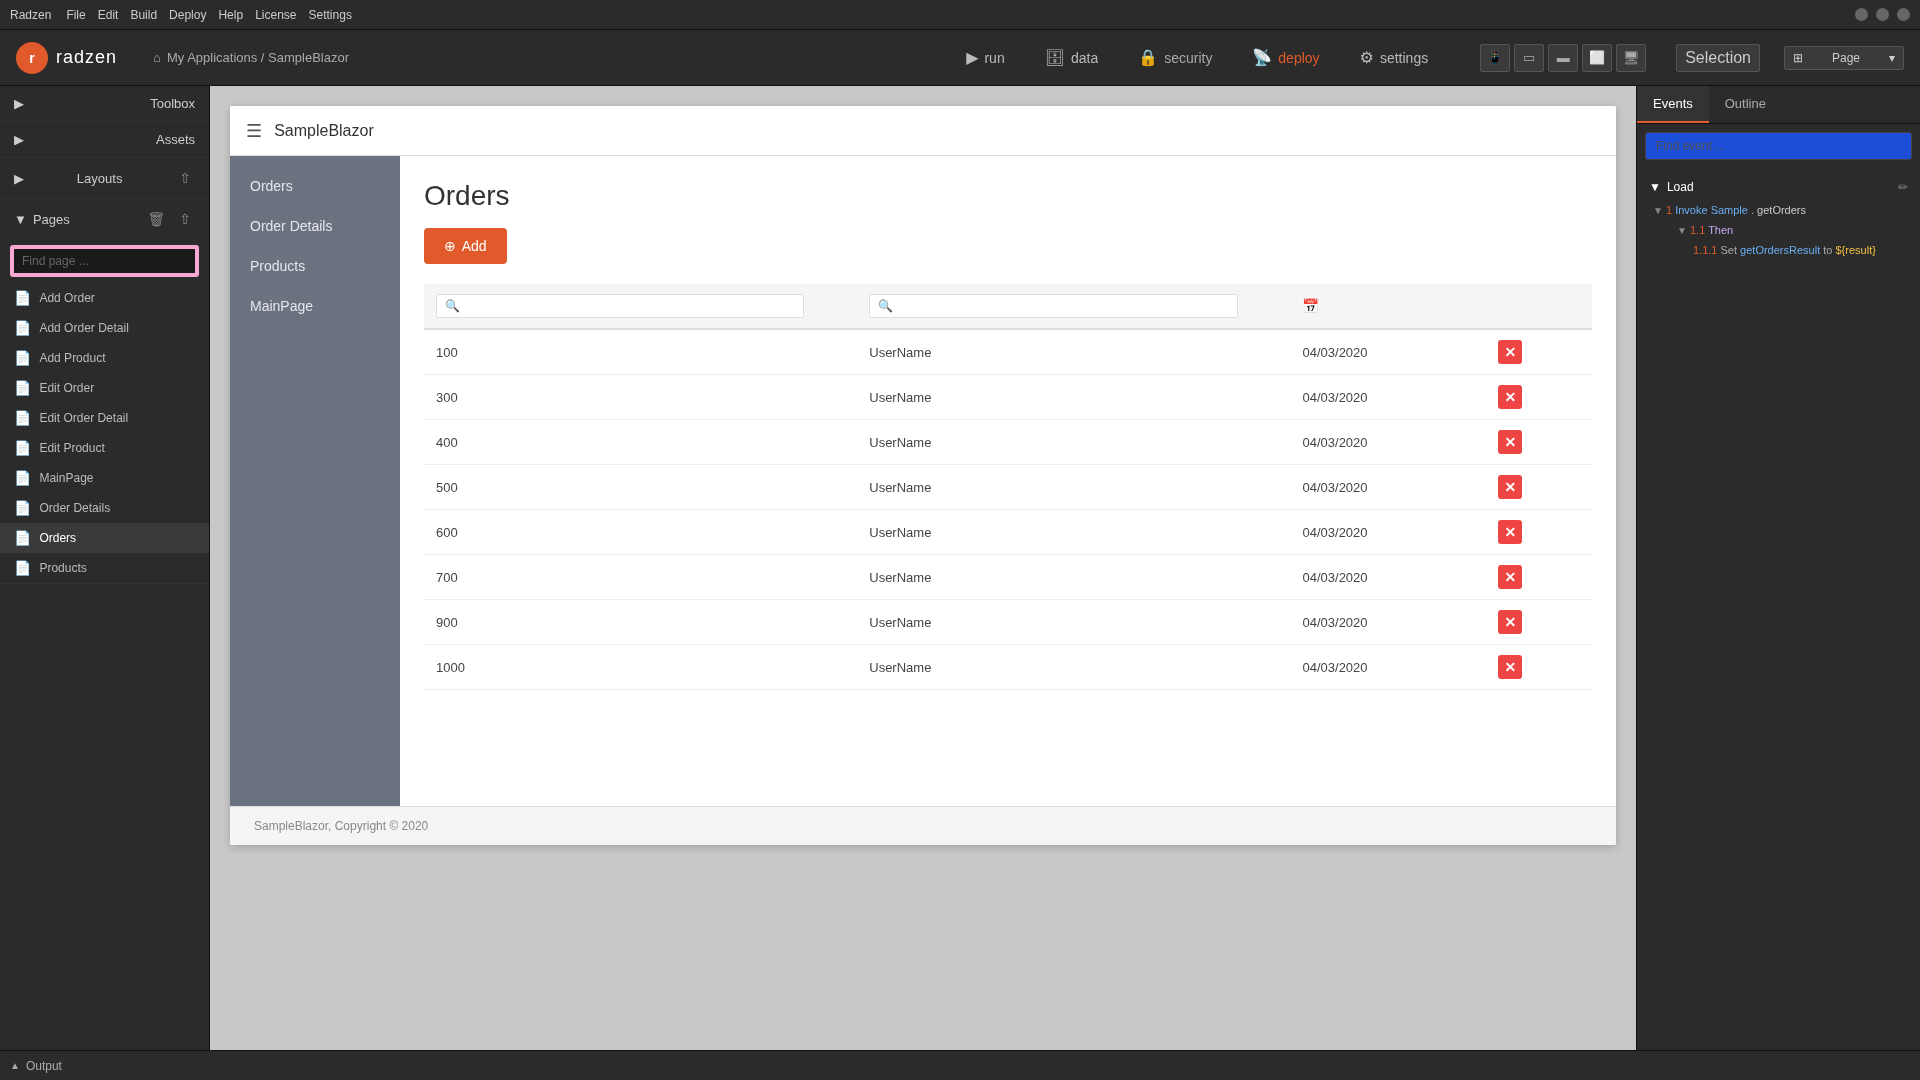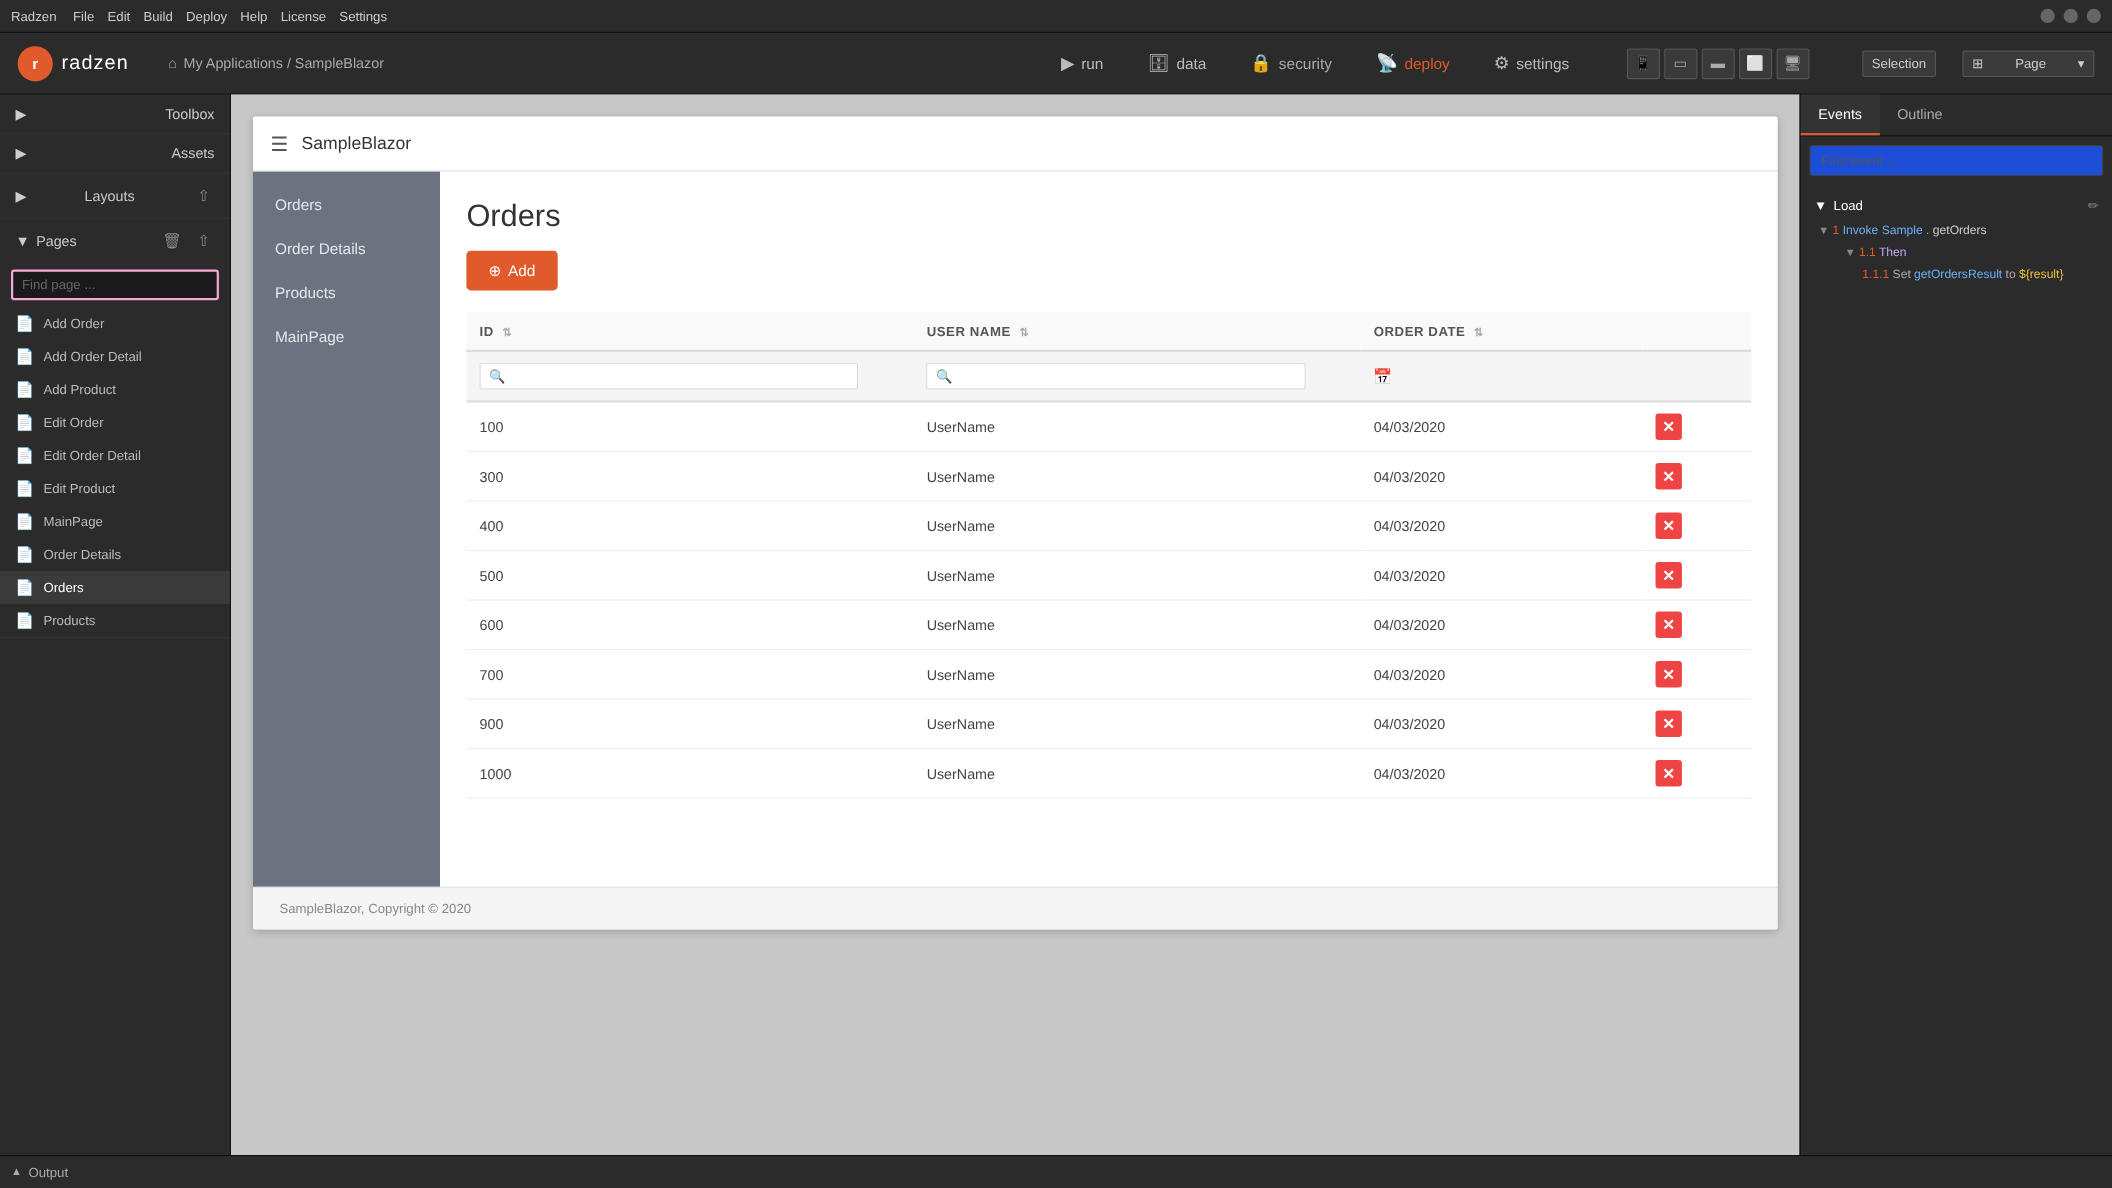--- a/index.html
+++ b/index.html
@@ -40,21 +40,21 @@
     .logo-text { font-size: 18px; font-weight: 300; color: #fff; letter-spacing: 1px; }
     .breadcrumb { display: flex; align-items: center; gap: 6px; margin-left: 16px; color: #aaa; font-size: 13px; }
 
     .toolbar-right { margin-left: auto; display: flex; align-items: center; gap: 24px; }
     .toolbar-nav-item { display: flex; align-items: center; gap: 6px; color: #bbb; font-size: 14px; cursor: pointer; padding: 4px 8px; }
     .toolbar-nav-item .nav-icon { font-size: 16px; }
     .toolbar-nav-deploy { color: #e05a2b; }
     .toolbar-nav-security { color: #aaa; }
     .view-controls { display: flex; align-items: center; gap: 4px; margin-left: 20px; }
     .view-btn { width: 30px; height: 28px; background: #3a3a3a; border: 1px solid #555; display: flex; align-items: center; justify-content: center; cursor: pointer; color: #aaa; border-radius: 2px; }
-    .selection-dropdown { display: flex; align-items: center; gap: 4px; background: #3a3a3a; border: 1px solid #555; padding: 4px 8px; border-radius: 2px; color: #ccc; font-size: 12px; cursor: pointer; margin-left: 24px; }
+    .selection-dropdown { display: flex; align-items: center; gap: 4px; background: #3a3a3a; border: 1px solid #555; padding: 4px 8px; border-radius: 2px; color: #ccc; font-size: 16px; cursor: pointer; margin-left: 6px; }
     .page-dropdown { display: flex; align-items: center; gap: 4px; background: #3a3a3a; border: 1px solid #555; padding: 4px 8px; border-radius: 2px; color: #ccc; font-size: 12px; cursor: pointer; min-width: 120px; justify-content: space-between; }
 
     
     .main-layout { display: flex; height: calc(1080px - 30px - 56px - 30px); }
 
     
     .left-sidebar {
       width: 210px;
       background: #2b2b2b;
       border-right: 1px solid #111;
@@ -74,21 +74,21 @@
       color: #ccc;
       font-size: 13px;
     }
     .sidebar-section-actions { display: flex; gap: 6px; align-items: center; }
     .sidebar-icon-btn { background: none; border: none; color: #888; cursor: pointer; font-size: 14px; padding: 2px 4px; }
 
     .find-page-input {
       margin: 6px 10px;
       padding: 5px 8px;
       background: #1a1a1a;
-      border: 2px solid #f9a8d4;
+      border: 4px solid #f9a8d4;
       color: #ccc;
       border-radius: 3px;
       font-size: 12px;
       width: calc(100% - 20px);
       outline: none;
     }
     .find-page-input::placeholder { color: #666; }
 
     .page-list-item {
       display: flex;
@@ -474,35 +474,20 @@
           </div>
 
           <div class="app-main-content">
             <h1 class="orders-title">Orders</h1>
             <button class="add-btn">
               <span>⊕</span>
               <span>Add</span>
             </button>
             <table class="data-table">
               <thead>
-                <tr>
-                  <th>
-                    <span>ID</span>
-                    <span class="sort-icon">⇅</span>
-                  </th>
-                  <th>
-                    <span>USER NAME</span>
-                    <span class="sort-icon">⇅</span>
-                  </th>
-                  <th>
-                    <span>ORDER DATE</span>
-                    <span class="sort-icon">⇅</span>
-                  </th>
-                  <th></th>
-                </tr>
                 <tr class="filter-row">
                   <td>
                     <input class="filter-input" type="text" placeholder="🔍" style="">
                   </td>
                   <td>
                     <input class="filter-input" type="text" placeholder="🔍" style="">
                   </td>
                   <td>
                     <div class="date-filter">
                       <span class="date-filter-icon">📅</span>

